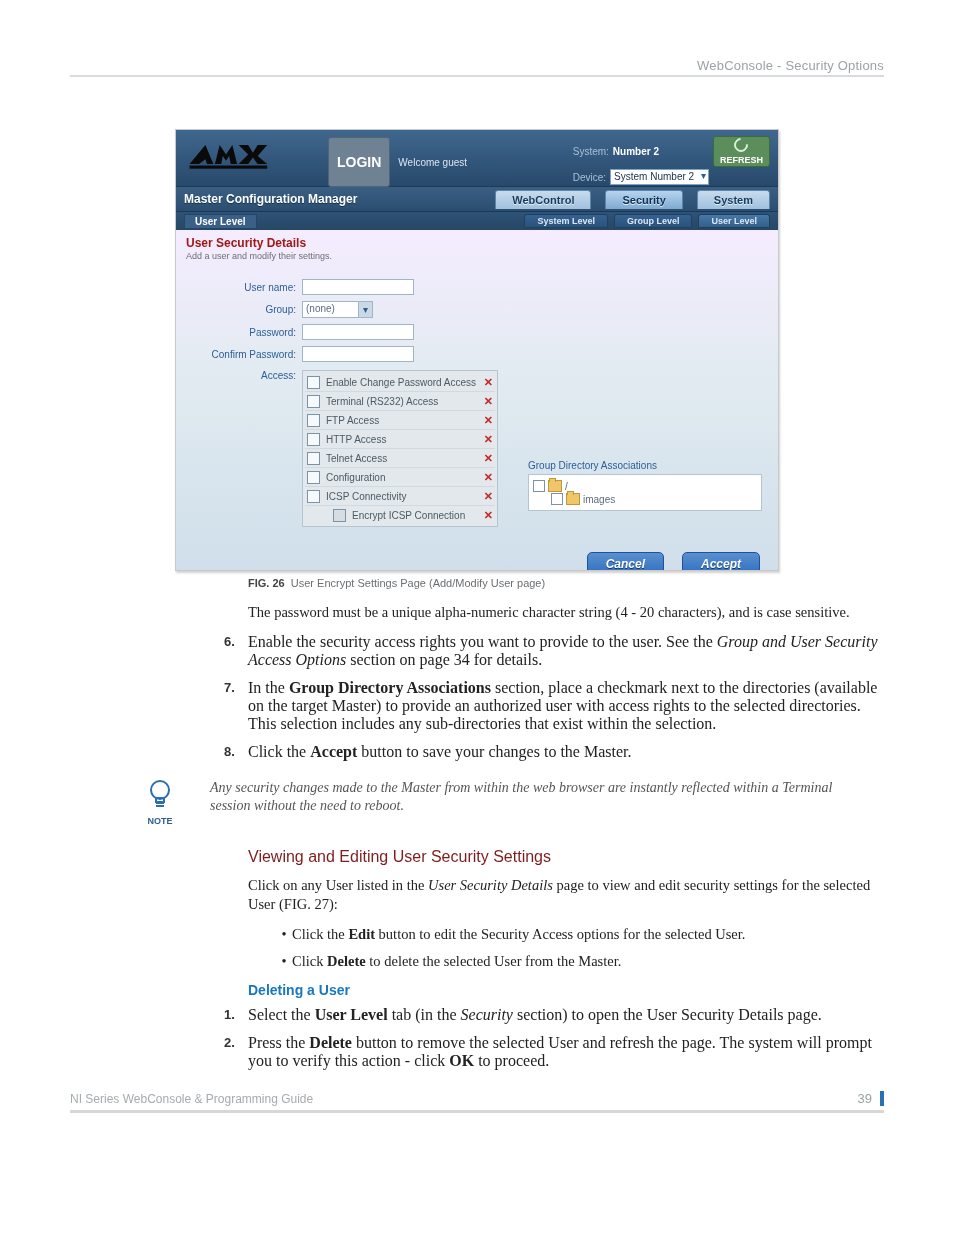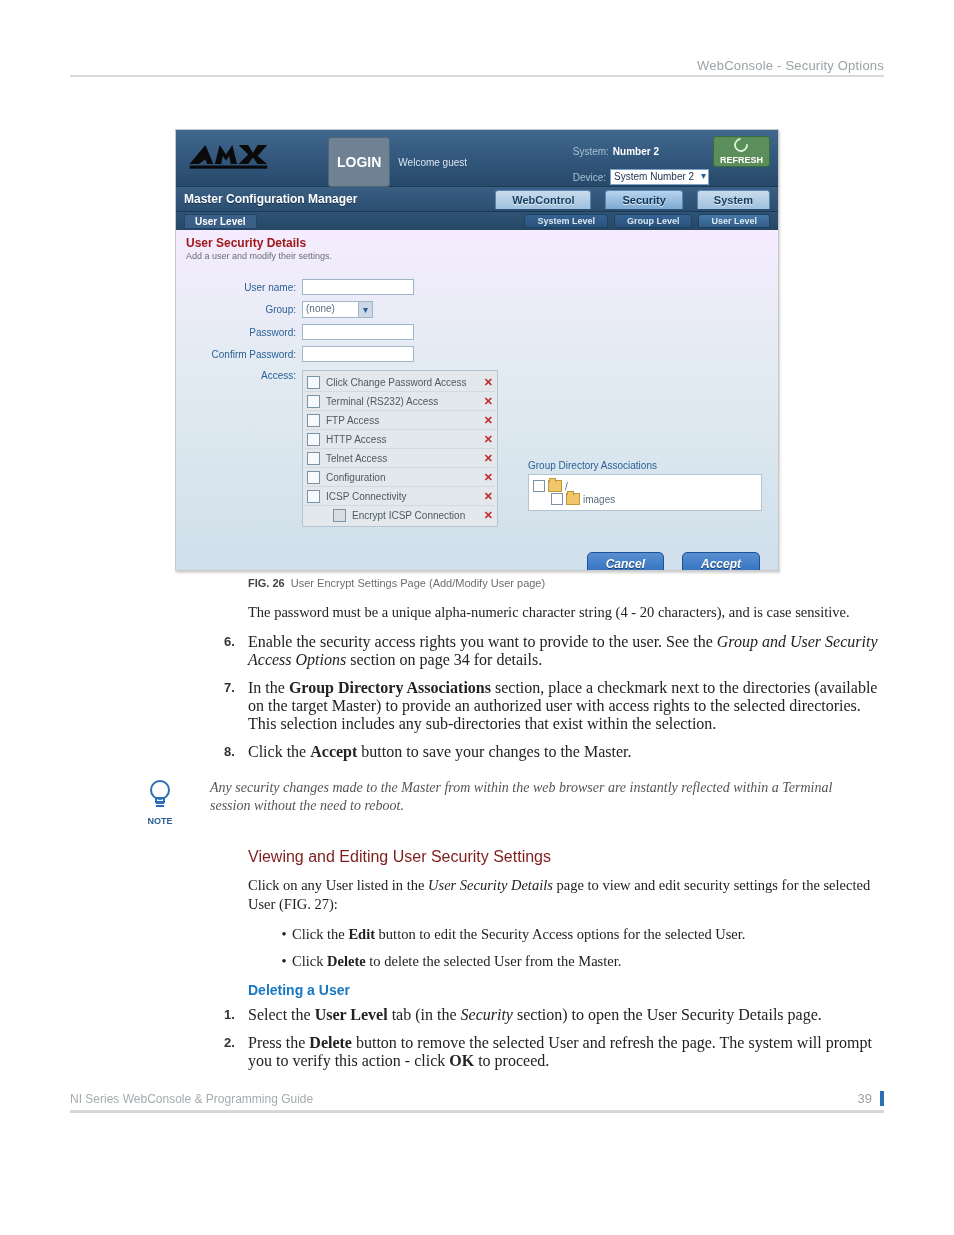--- a/index.html
+++ b/index.html
@@ -305,21 +305,21 @@
         </div>
         <div class="field-row">
           <span class="field-lbl">Confirm Password:</span>
           <span class="field-input"></span>
         </div>
         <div class="field-row access-block" style="margin-top:8px;">
           <span class="field-lbl">Access:</span>
           <div class="access-list">
             <div class="access-item">
                 <span class="access-cb"></span>
-                <span>Click Change Password Access</span>
+                <span>Enable Change Password Access</span>
                 <span class="access-x">✕</span>
               </div>
             <div class="access-item">
                 <span class="access-cb"></span>
                 <span>Terminal (RS232) Access</span>
                 <span class="access-x">✕</span>
               </div>
             <div class="access-item">
                 <span class="access-cb"></span>
                 <span>FTP Access</span>

